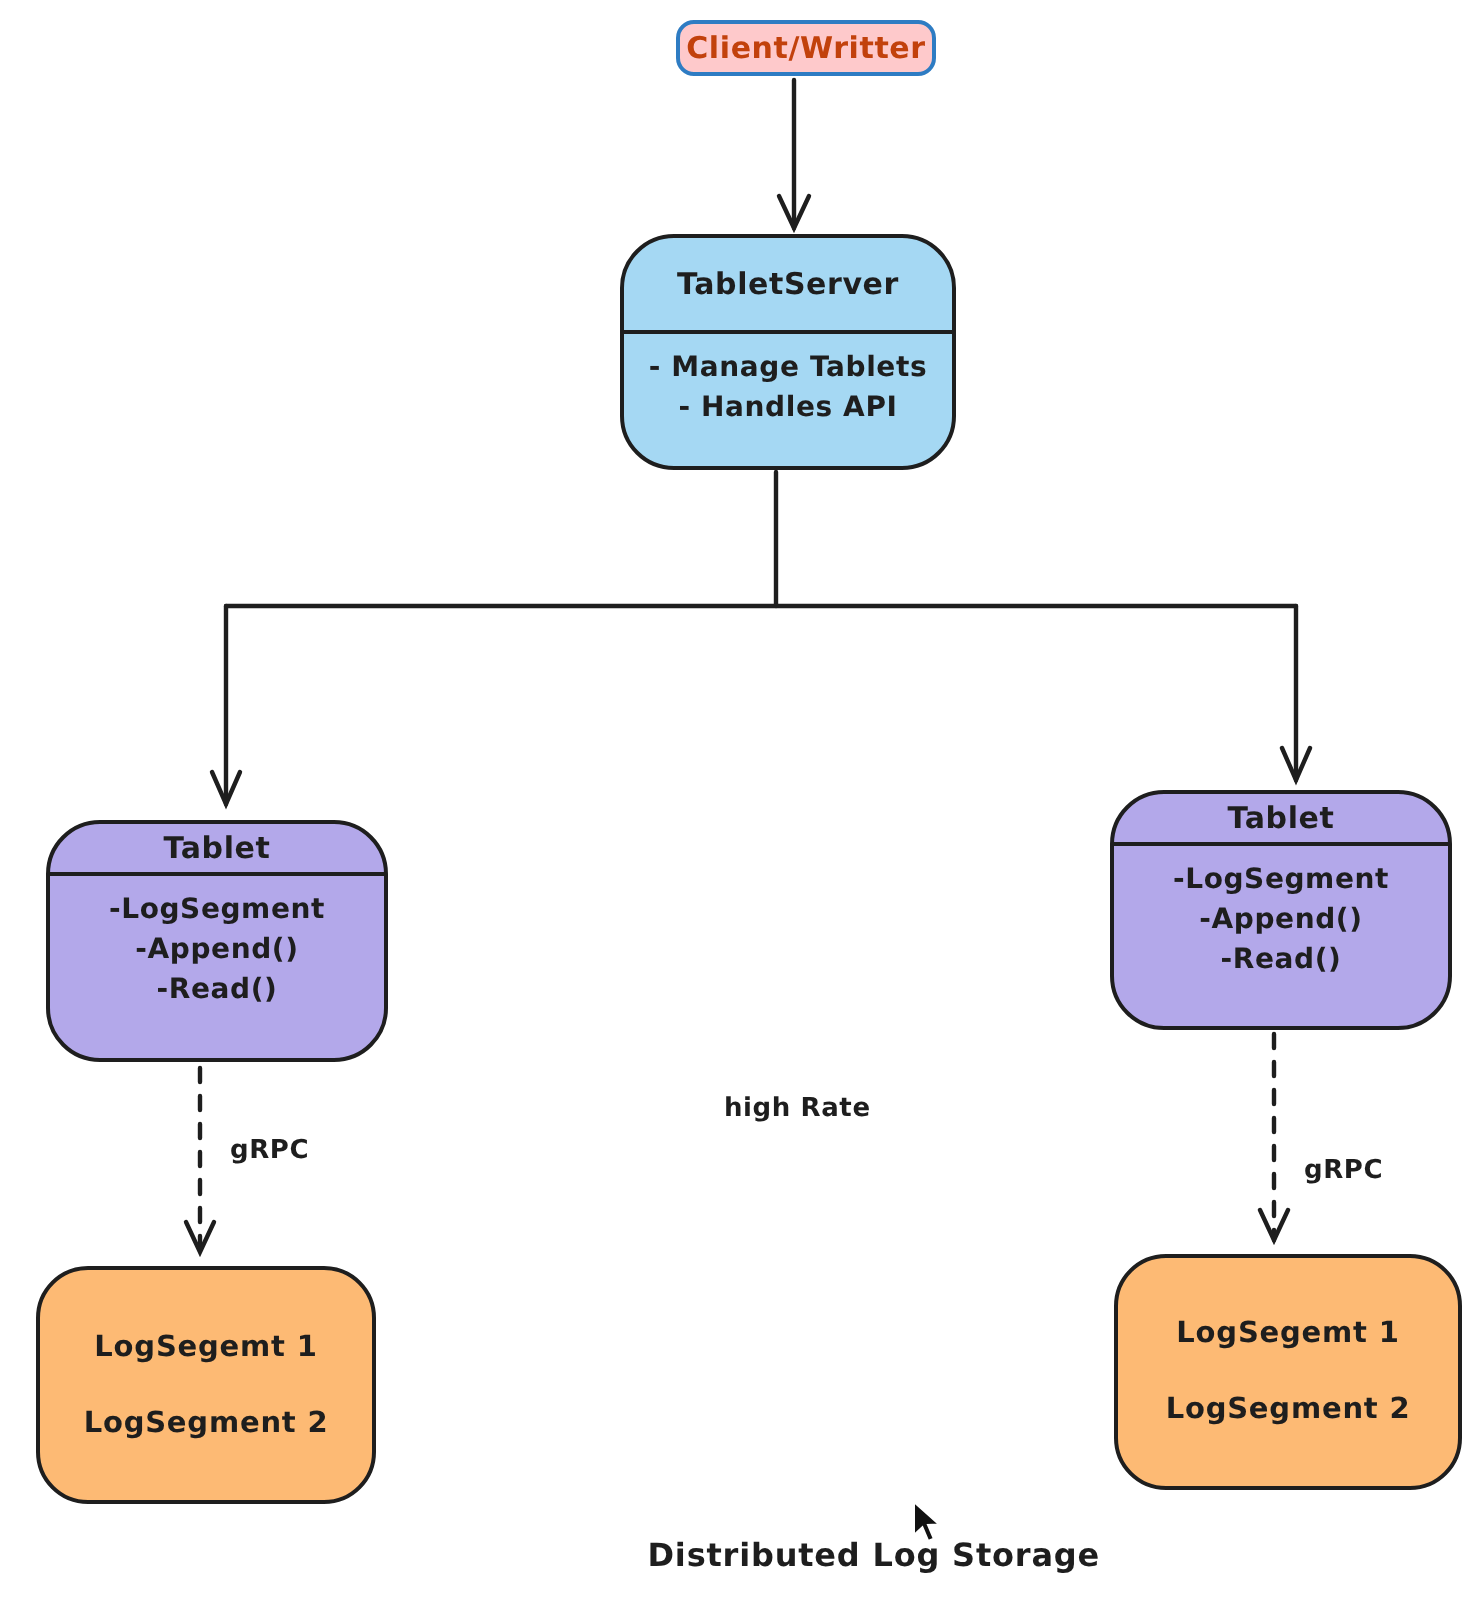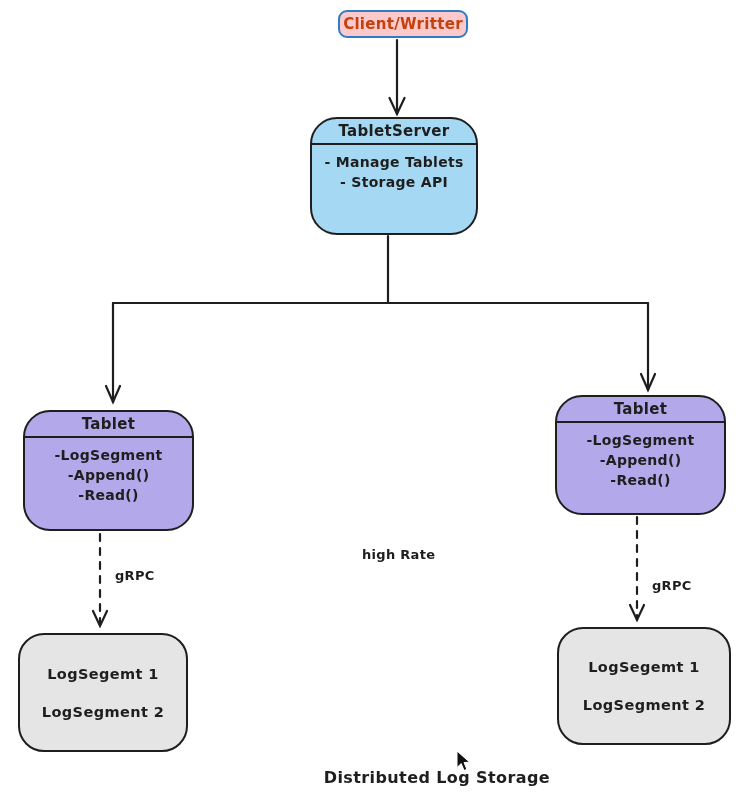--- a/index.html
+++ b/index.html
@@ -26,21 +26,21 @@
     font-size:15px;font-weight:600;letter-spacing:.3px;
   }
   .classbox .body{
     flex:1;display:flex;flex-direction:column;align-items:center;
     padding-top:7px;font-size:14px;font-weight:600;letter-spacing:.3px;
   }
   .classbox .body span{line-height:20px;white-space:pre;}
   .blue{background:#a5d8f3;}
   .purple{background:#b3a8ea;}
   .orangebox{
-    border-radius:26px;background:#e5e5e5;
+    border-radius:26px;background:#fdba74;
     display:flex;flex-direction:column;align-items:center;justify-content:center;
     gap:22px;font-size:14.5px;font-weight:600;letter-spacing:.4px;
   }
   .floating-label{
     position:absolute;font-size:13px;font-weight:600;letter-spacing:.3px;white-space:nowrap;
   }
   .caption{
     position:absolute;left:230px;top:768px;width:320px;text-align:right;
     font-size:16px;font-weight:600;letter-spacing:.4px;
   }
@@ -72,24 +72,24 @@
       <path d="M637,517 L637,620" stroke-dasharray="7,7"></path>
       <path d="M630,605 L637,620 L644,605"></path>
     </g>
   </svg>
 
   <div class="node pill" style="left:338px;top:10px;width:130px;height:28px;">
     <span>Client/Writter</span>
   </div>
 
   <div class="node classbox blue" style="left:310px;top:117px;width:168px;height:118px;">
-    <div class="title" style="height:26px;">TabletServer</div>
+    <div class="title" style="height:48px;">TabletServer</div>
     <div class="body">
       <span>- Manage Tablets</span>
-      <span>- Storage API</span>
+      <span>- Handles API</span>
     </div>
   </div>
 
   <div class="node classbox purple" style="left:23px;top:410px;width:171px;height:121px;">
     <div class="title" style="height:26px;">Tablet</div>
     <div class="body">
       <span>-LogSegment</span>
       <span>-Append()</span>
       <span>-Read()</span>
     </div>

